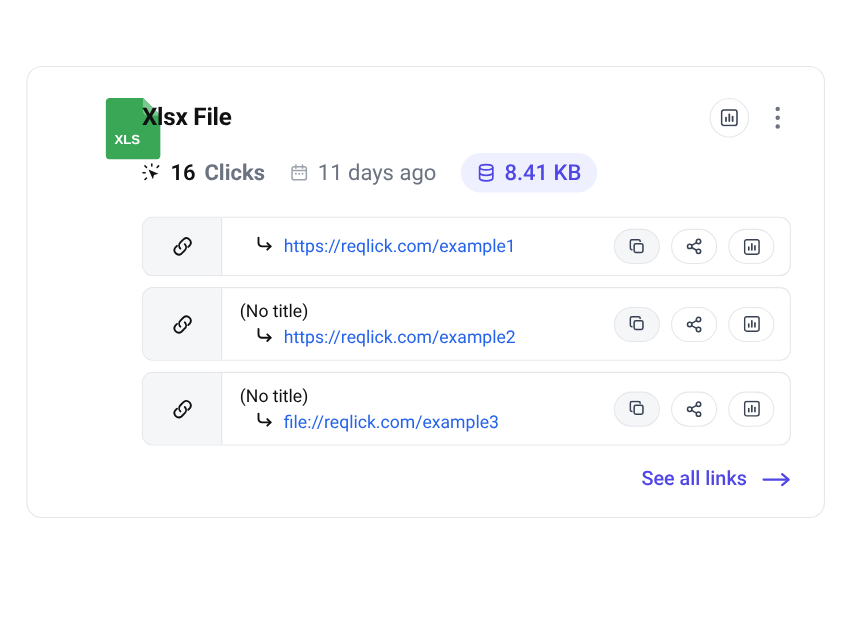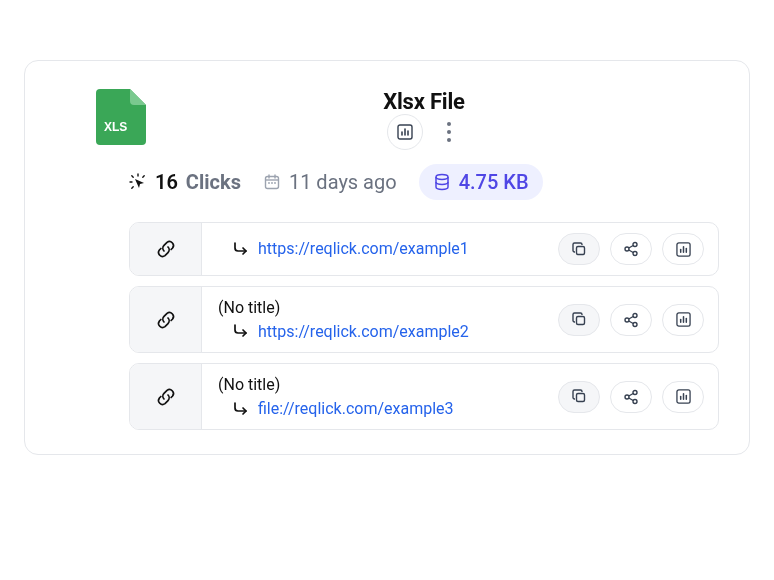--- a/index.html
+++ b/index.html
@@ -25,21 +25,20 @@
     width: 56px;
     flex-shrink: 0;
     padding-left: 41px;
   }
   .file-svg { width: 50px; height: 56px; }
   .header-main { flex: 1; }
   .title-row {
     display: flex;
     align-items: center;
     justify-content: space-between;
-    flex-direction: column;
   }
   .title {
     font-size: 22px;
     font-weight: 700;
     color: #111;
     letter-spacing: -0.2px;
   }
   .title-actions {
     display: flex;
     align-items: center;
@@ -126,21 +125,20 @@
   .link-text {
     display: flex;
     flex-direction: column;
     gap: 2px;
     font-size: 16px;
     line-height: 1.35;
   }
   .link-title { color: #111; }
   .link-url-row {
     display: flex;
-    align-items: center;
     gap: 8px;
     padding-left: 14px;
   }
   .link-url { color: #2563eb; }
   .link-actions {
     display: flex;
     align-items: center;
     gap: 10px;
   }
   .oval-btn {
@@ -228,21 +226,21 @@
             <circle cx="12" cy="10" r="0.9" fill="#9ca3af"></circle>
           </svg>
           <span>11 days ago</span>
         </div>
         <div class="size-chip">
           <svg width="18" height="18" viewBox="0 0 18 18">
             <ellipse cx="9" cy="4" rx="6" ry="2.4" fill="none" stroke="#4f46e5" stroke-width="1.5"></ellipse>
             <path d="M3 4 v5 c0 1.3 2.7 2.4 6 2.4 s6 -1.1 6 -2.4 v-5" fill="none" stroke="#4f46e5" stroke-width="1.5"></path>
             <path d="M3 9 v5 c0 1.3 2.7 2.4 6 2.4 s6 -1.1 6 -2.4 v-5" fill="none" stroke="#4f46e5" stroke-width="1.5"></path>
           </svg>
-          <span>4.75 KB</span>
+          <span>8.41 KB</span>
         </div>
       </div>
 
     </div>
   </div>
 
   <div class="link-list">
 
     <div class="link-row">
       <div class="link-icon-cell">
@@ -376,14 +374,21 @@
               <line x1="8" y1="11" x2="8" y2="5" stroke="#374151" stroke-width="1.6" stroke-linecap="round"></line>
               <line x1="11" y1="11" x2="11" y2="7" stroke="#374151" stroke-width="1.6" stroke-linecap="round"></line>
             </svg>
           </div>
         </div>
       </div>
     </div>
 
   </div>
 
+  <div class="see-all">
+    <span>See all links</span>
+    <svg width="26" height="16" viewBox="0 0 26 16">
+      <line x1="1" y1="8" x2="23" y2="8" stroke="#4f46e5" stroke-width="2" stroke-linecap="round"></line>
+      <path d="M18 3 l6 5 l-6 5" fill="none" stroke="#4f46e5" stroke-width="2" stroke-linecap="round" stroke-linejoin="round"></path>
+    </svg>
+  </div>
 
 </div>
 
 </body></html>

